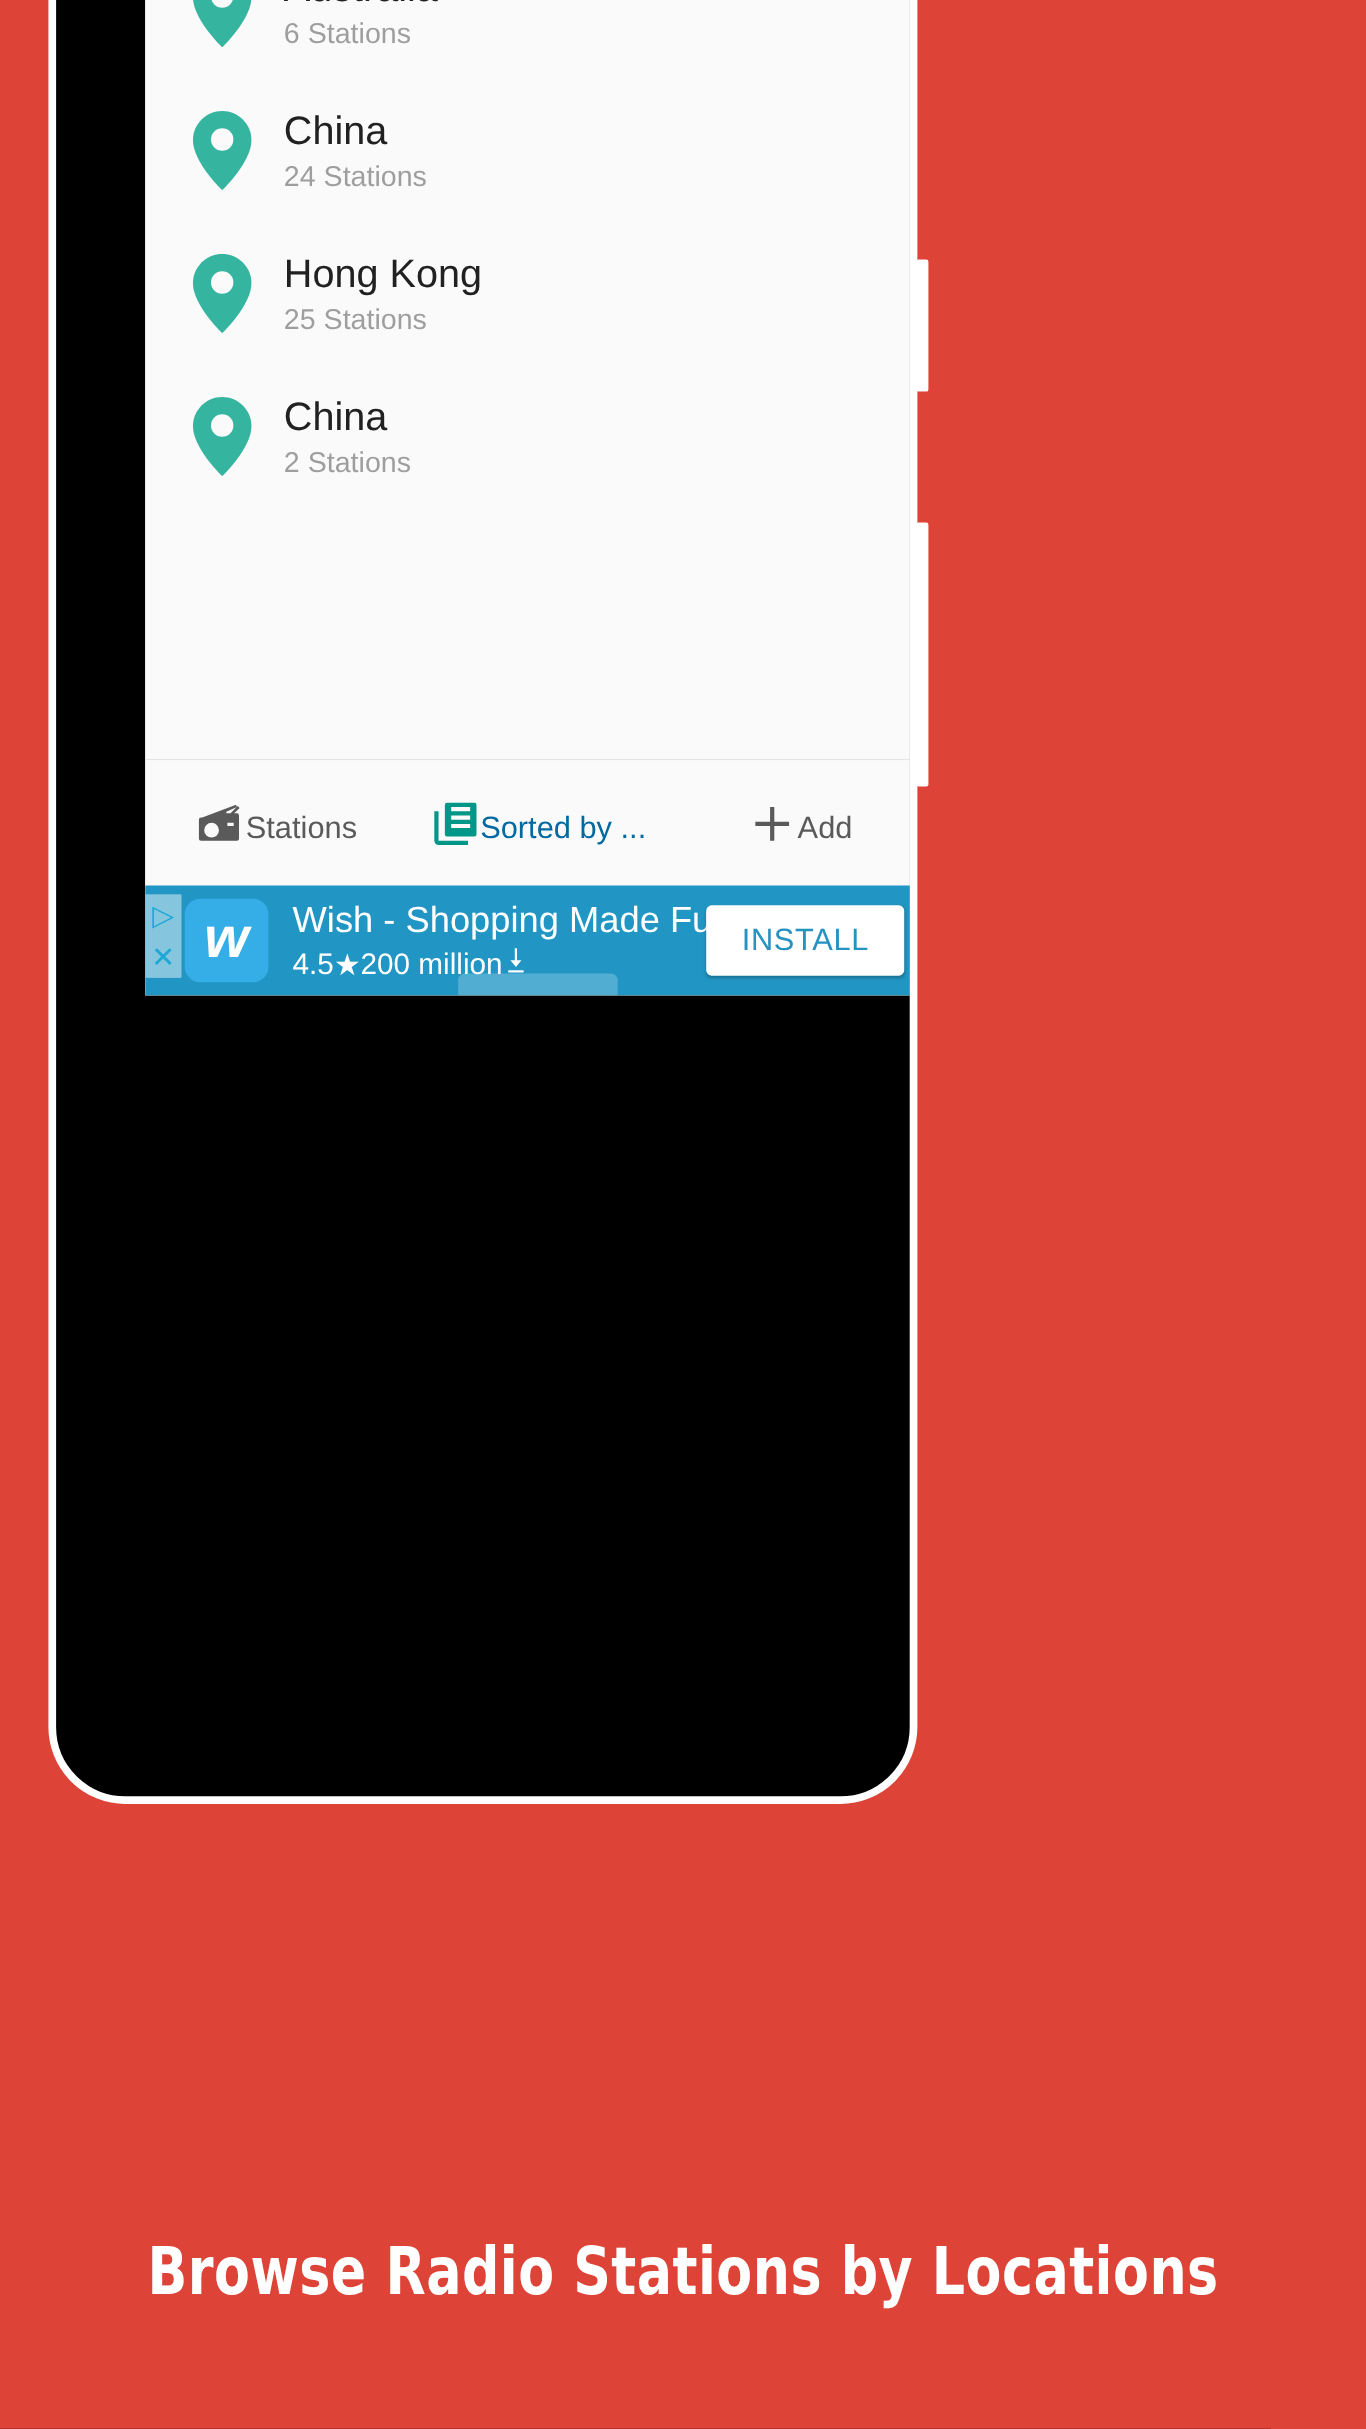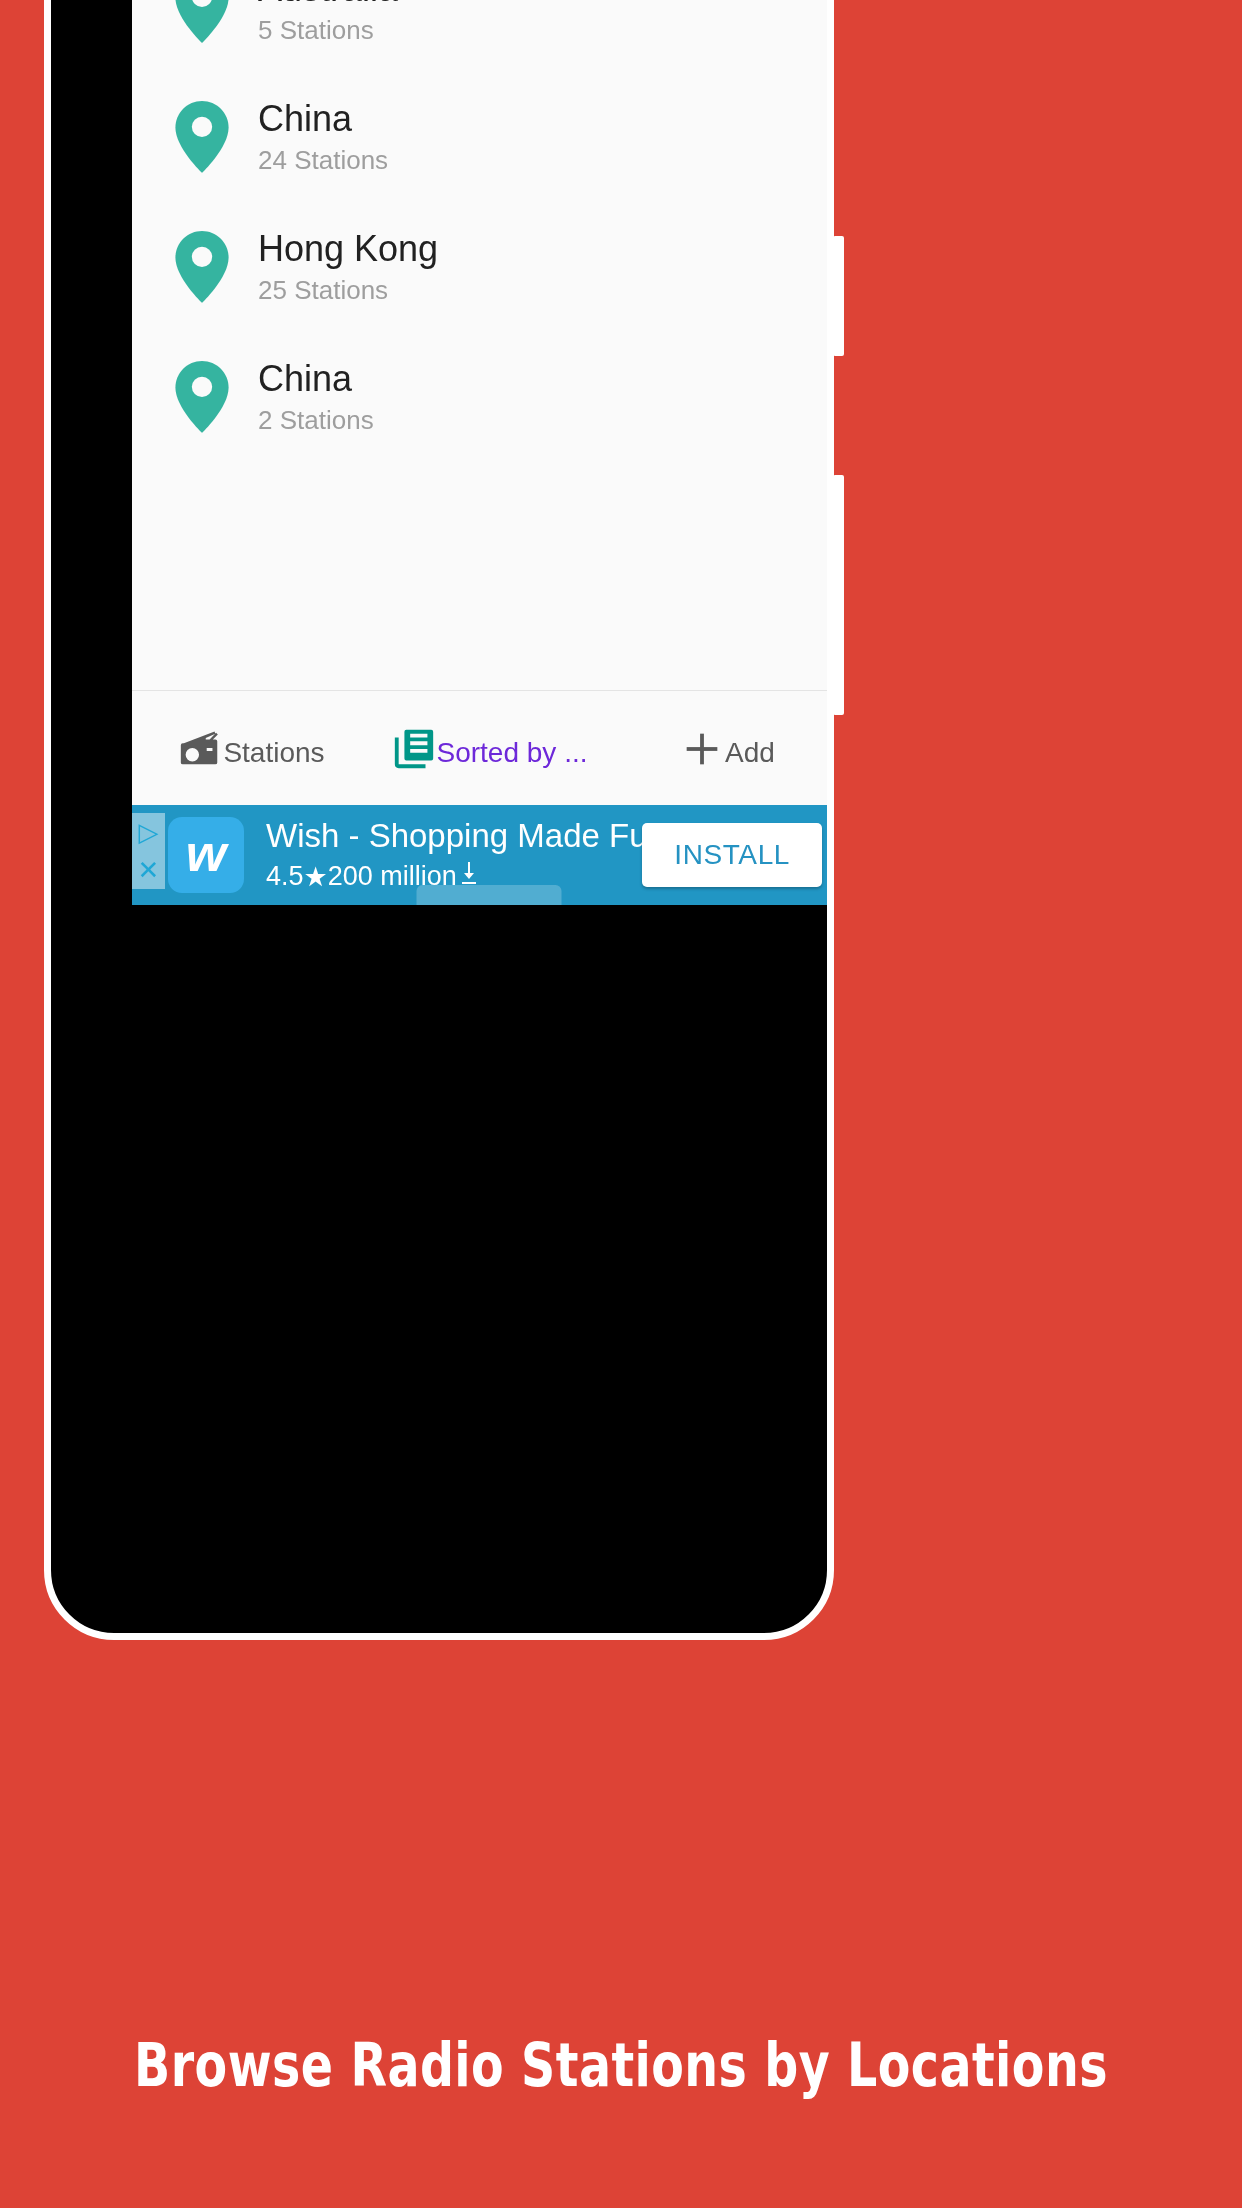--- a/index.html
+++ b/index.html
@@ -88,21 +88,21 @@
     align-items:center;
     justify-content:center;
     cursor:pointer;
   }
   .nav-icon{ height:48px; display:flex;align-items:center;justify-content:center; }
   .nav-label{
     margin-top:8px;
     font-size:28px;
     color:#5a5a5a;
   }
-  .nav-item.active .nav-label{ color:#6d28d9; }
+  .nav-item.active .nav-label{ color:#0369a1; }
 
   
   #ad-banner{
     position:absolute;
     left:0; top:1058px;
     width:100%; height:100px;
     background:#2196c4;
     display:flex;
     align-items:center;
     overflow:hidden;
@@ -189,21 +189,21 @@
 
       <div class="list-row">
         <div class="row-pin">
           <svg width="54" height="72" viewBox="0 0 34 46">
               <path d="M17 0C7.6 0 0 7.6 0 17c0 12.8 17 29 17 29s17-16.2 17-29C34 7.6 26.4 0 17 0z" fill="#35b4a0"></path>
               <circle cx="17" cy="16.5" r="6.5" fill="#fafafa"></circle>
             </svg>
         </div>
         <div class="row-text">
           <div class="row-title">Australia</div>
-          <div class="row-sub">5 Stations</div>
+          <div class="row-sub">6 Stations</div>
         </div>
       </div>
 
 
       <div class="list-row">
         <div class="row-pin">
           <svg width="54" height="72" viewBox="0 0 34 46">
               <path d="M17 0C7.6 0 0 7.6 0 17c0 12.8 17 29 17 29s17-16.2 17-29C34 7.6 26.4 0 17 0z" fill="#35b4a0"></path>
               <circle cx="17" cy="16.5" r="6.5" fill="#fafafa"></circle>
             </svg>

